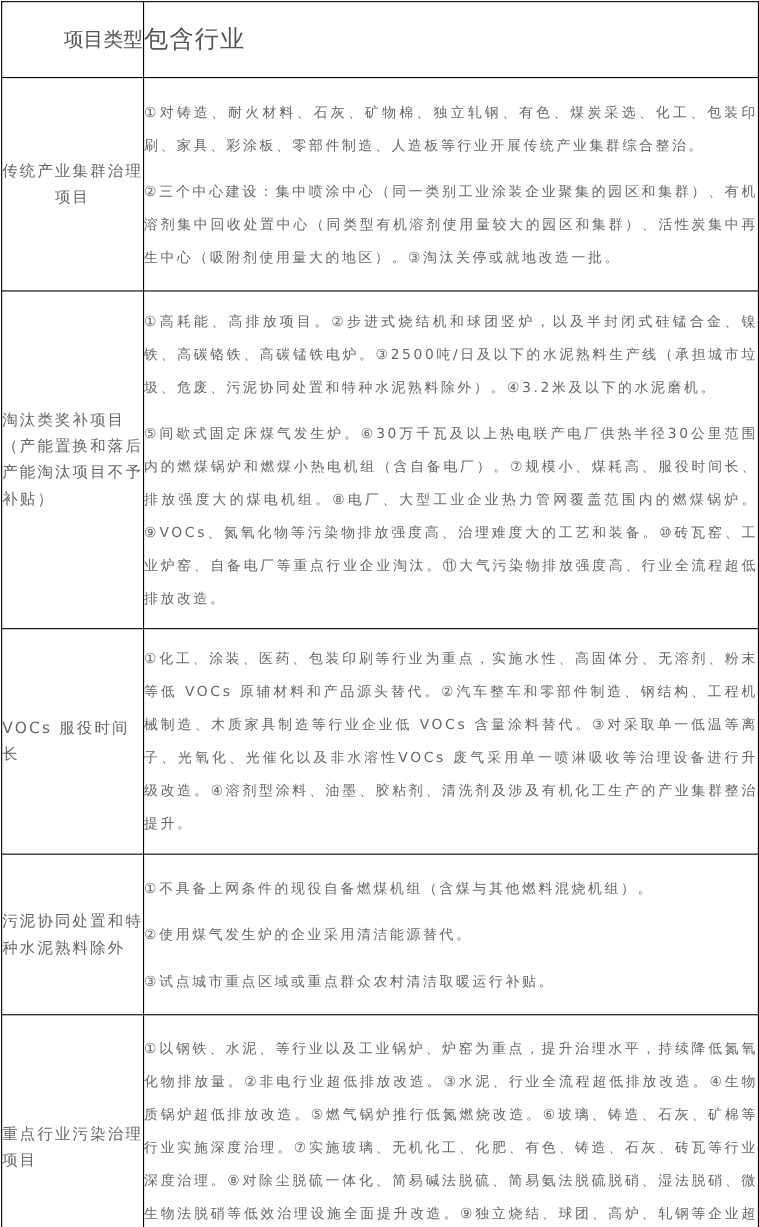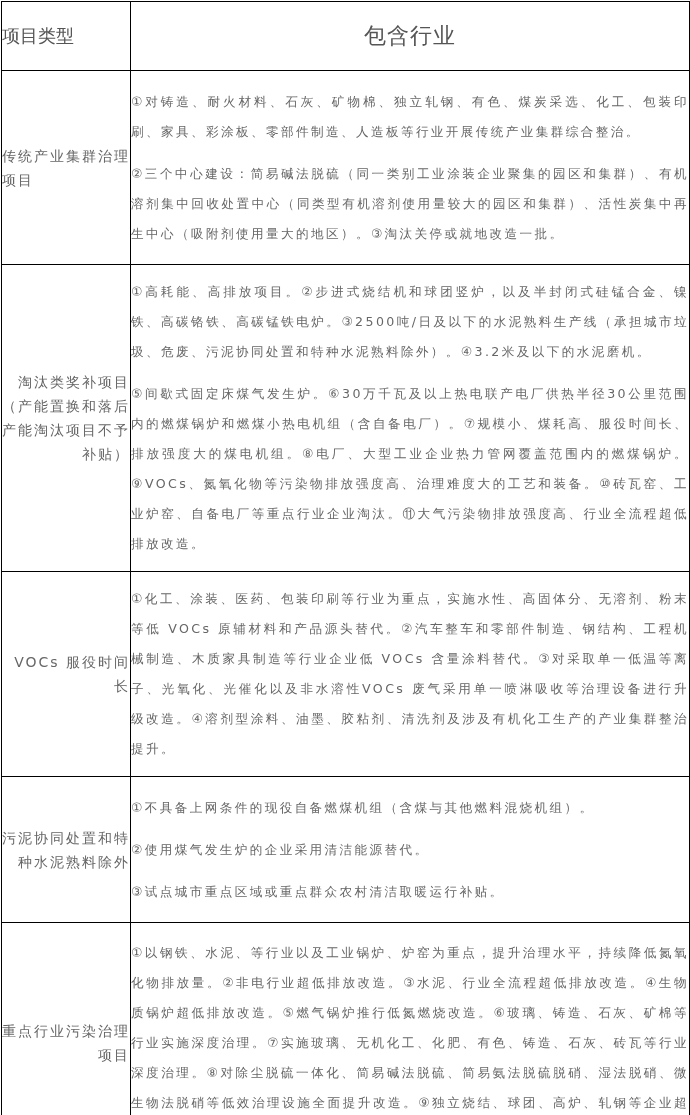--- a/index.html
+++ b/index.html
@@ -1,24 +1,24 @@
 <!DOCTYPE html>
 <html><head>
 <meta charset="utf-8">
 <style>
   html, body { margin:0; padding:0; background:#ffffff; }
   body { width:690px; height:1115px; overflow:hidden; font-family:"DejaVu Sans","Liberation Sans",sans-serif; color:#555; }
   table.doc { position:absolute; left:1px; top:1px; width:688px; border-collapse:collapse; table-layout:fixed; }
   table.doc td, table.doc th { border:1.5px solid #000; vertical-align:middle; padding:0; }
   col.c1 { width:129px; }
   col.c2 { width:559px; }
-  th.h1 { height:68px; font-weight:normal; font-size:18px; color:#555; text-align:left; }
-  th.h2 { height:68px; font-weight:normal; font-size:22px; color:#555; text-align:center; letter-spacing:1px; }
-  td.type { font-size:14px; line-height:24px; color:#666; text-align:right; padding:0 6px; letter-spacing:2px; }
-  td.type.left { text-align:left; }
+  th.h1 { height:68px; font-weight:normal; font-size:18px; color:#555; text-align:right; }
+  th.h2 { height:68px; font-weight:normal; font-size:22px; color:#555; text-align:left; letter-spacing:1px; }
+  td.type { font-size:14px; line-height:24px; color:#666; text-align:left; padding:0 6px; letter-spacing:2px; }
+  td.type.left { text-align:center; }
   td.content { padding:6px 8px 6px 8px;margin-left:32px; }
   td.content p { margin:12px 0; font-size:12.6px; line-height:30px; color:#666; letter-spacing:2.4px; text-align:justify; }
 </style>
 </head>
 <body>
 
 <table class="doc">
   <colgroup>
       <col class="c1">
       <col class="c2">
@@ -26,21 +26,21 @@
   <tbody>
       <tr>
     <th class="h1">项目类型</th>
     <th class="h2">包含行业</th>
   </tr>
 
   <tr style="height:194px;">
     <td class="type left">传统产业集群治理项目</td>
     <td class="content">
       <p>①对铸造、耐火材料、石灰、矿物棉、独立轧钢、有色、煤炭采选、化工、包装印刷、家具、彩涂板、零部件制造、人造板等行业开展传统产业集群综合整治。</p>
-      <p>②三个中心建设：简易碱法脱硫（同一类别工业涂装企业聚集的园区和集群）、有机溶剂集中回收处置中心（同类型有机溶剂使用量较大的园区和集群）、活性炭集中再生中心（吸附剂使用量大的地区）。③淘汰关停或就地改造一批。</p>
+      <p>②三个中心建设：集中喷涂中心（同一类别工业涂装企业聚集的园区和集群）、有机溶剂集中回收处置中心（同类型有机溶剂使用量较大的园区和集群）、活性炭集中再生中心（吸附剂使用量大的地区）。③淘汰关停或就地改造一批。</p>
     </td>
   </tr>
 
   <tr style="height:283px;">
     <td class="type">淘汰类奖补项目（产能置换和落后产能淘汰项目不予补贴）</td>
     <td class="content">
       <p>①高耗能、高排放项目。②步进式烧结机和球团竖炉，以及半封闭式硅锰合金、镍铁、高碳铬铁、高碳锰铁电炉。③2500吨/日及以下的水泥熟料生产线（承担城市垃圾、危废、污泥协同处置和特种水泥熟料除外）。④3.2米及以下的水泥磨机。</p>
       <p>⑤间歇式固定床煤气发生炉。⑥30万千瓦及以上热电联产电厂供热半径30公里范围内的燃煤锅炉和燃煤小热电机组（含自备电厂）。⑦规模小、煤耗高、服役时间长、排放强度大的煤电机组。⑧电厂、大型工业企业热力管网覆盖范围内的燃煤锅炉。⑨VOCs、氮氧化物等污染物排放强度高、治理难度大的工艺和装备。⑩砖瓦窑、工业炉窑、自备电厂等重点行业企业淘汰。⑪大气污染物排放强度高、行业全流程超低排放改造。</p>
     </td>
   </tr>

